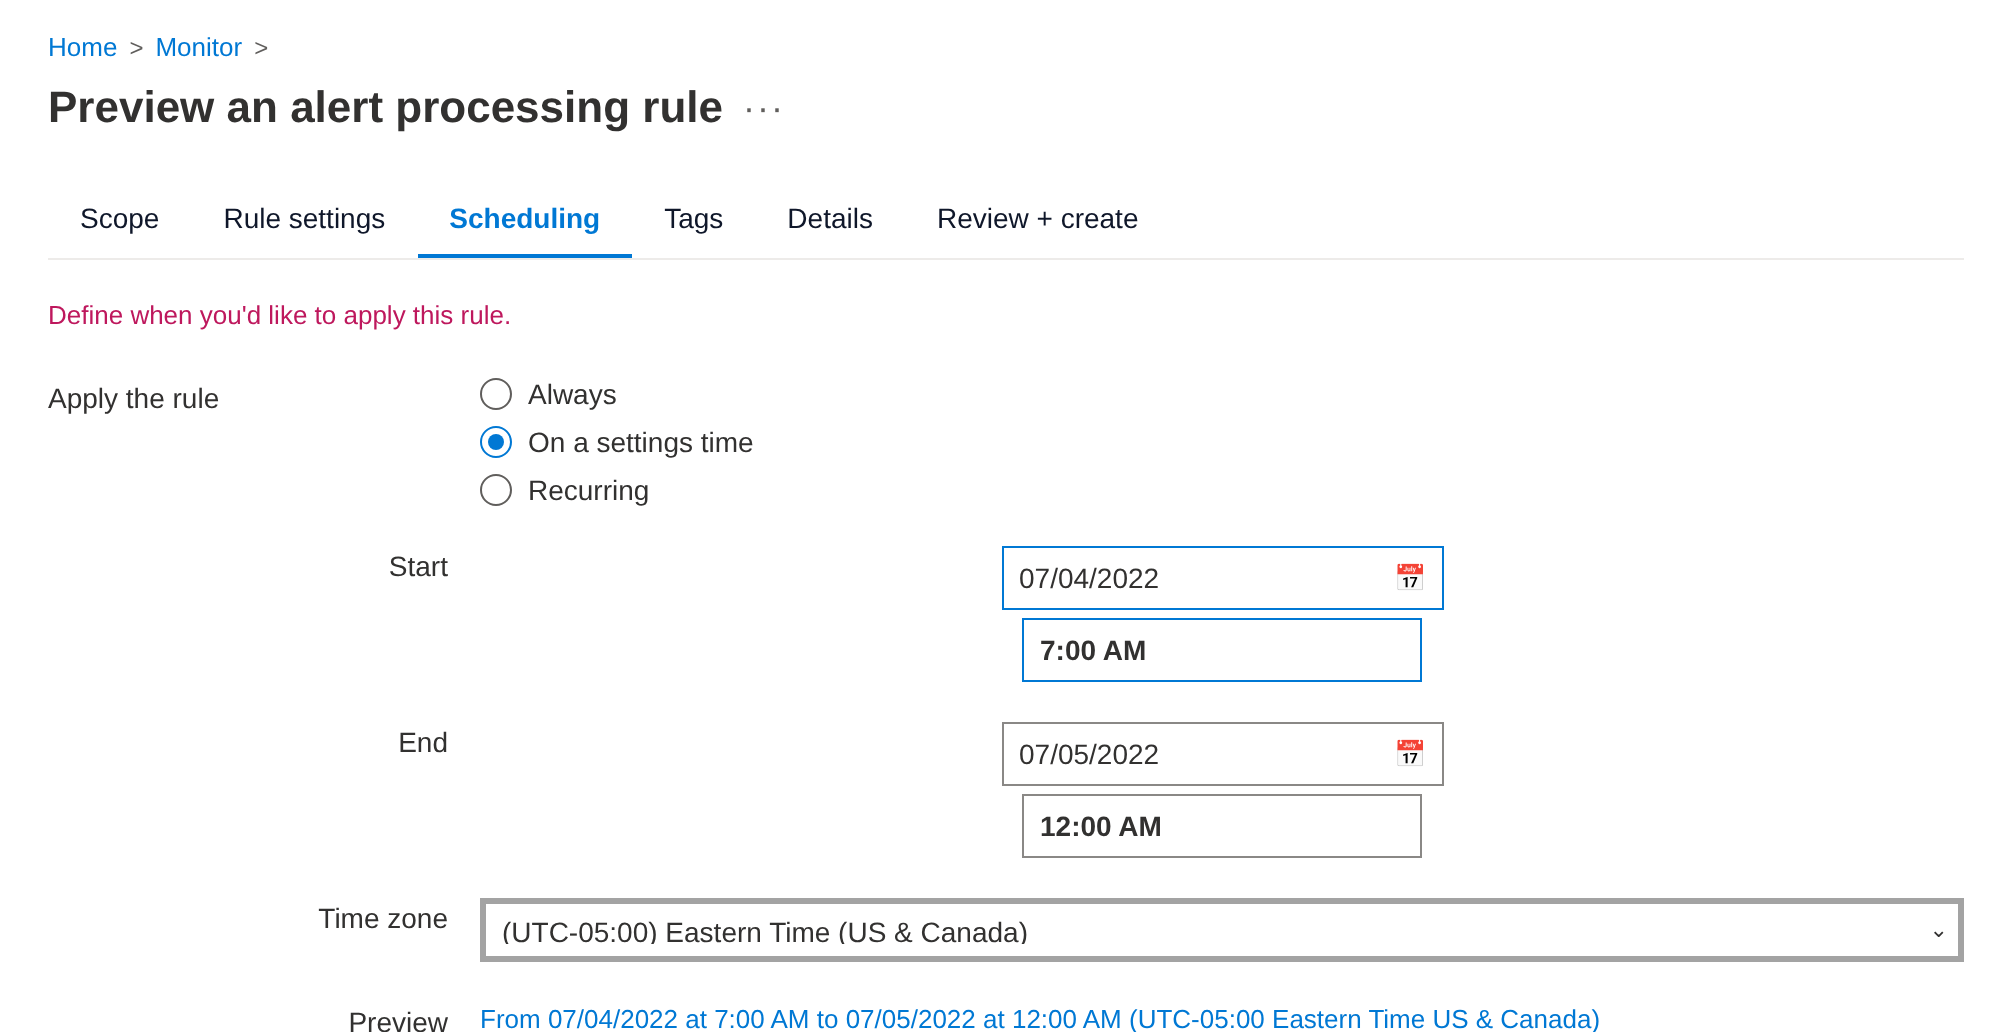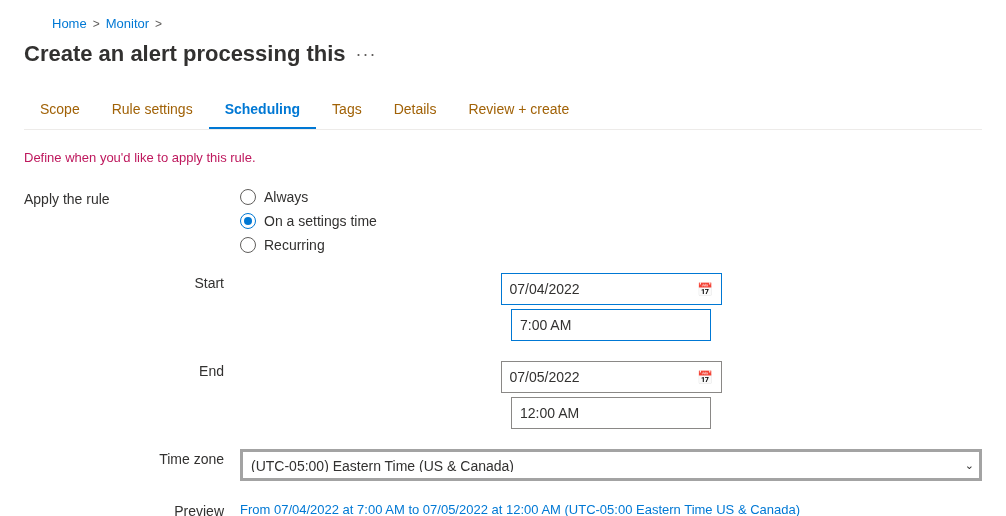--- a/index.html
+++ b/index.html
@@ -12,21 +12,20 @@
     }
 
     
     .breadcrumb {
       display: flex;
       align-items: flex-end;
       gap: 6px;
       font-size: 13px;
       color: #0078d4;
       margin-bottom: 10px;
-      margin-left: 28px;
     }
     .breadcrumb span {
       color: #605e5c;
       font-size: 12px;
     }
     .breadcrumb a {
       color: #0078d4;
       text-decoration: none;
       cursor: pointer;
     }
@@ -53,21 +52,21 @@
     
     .tabs {
       display: flex;
       gap: 0;
       border-bottom: 1px solid #edebe9;
       margin-bottom: 20px;
     }
     .tab {
       padding: 10px 16px;
       font-size: 14px;
-      color: #a16207;
+      color: #0f172a;
       cursor: pointer;
       border-bottom: 2px solid transparent;
       white-space: nowrap;
       user-select: none;
     }
     .tab.active {
       color: #0078d4;
       border-bottom: 2px solid #0078d4;
       font-weight: 600;
     }
@@ -169,20 +168,21 @@
       pointer-events: none;
     }
     .time-input {
       width: 200px;
       border: 1px solid #8a8886;
       padding: 6px 8px;
       font-size: 14px;
       color: #323130;
       outline: none;
       height: 32px;
+      font-weight: bold;
     }
 
     
     .input-highlighted {
       border-color: #0078d4 !important;
     }
 
     
     .timezone-select-wrapper {
       position: relative;
@@ -225,21 +225,21 @@
 <body>
 
 <div class="breadcrumb">
   <a>Home</a>
   <span>&gt;</span>
   <a>Monitor</a>
   <span>&gt;</span>
 </div>
 
 <div class="page-title-row">
-  <h1 class="page-title">Create an alert processing this</h1>
+  <h1 class="page-title">Preview an alert processing rule</h1>
   <span class="more-icon">···</span>
 </div>
 
 <div class="tabs">
   <div class="tab">Scope</div>
   <div class="tab">Rule settings</div>
   <div class="tab active">Scheduling</div>
   <div class="tab">Tags</div>
   <div class="tab">Details</div>
   <div class="tab">Review + create</div>

